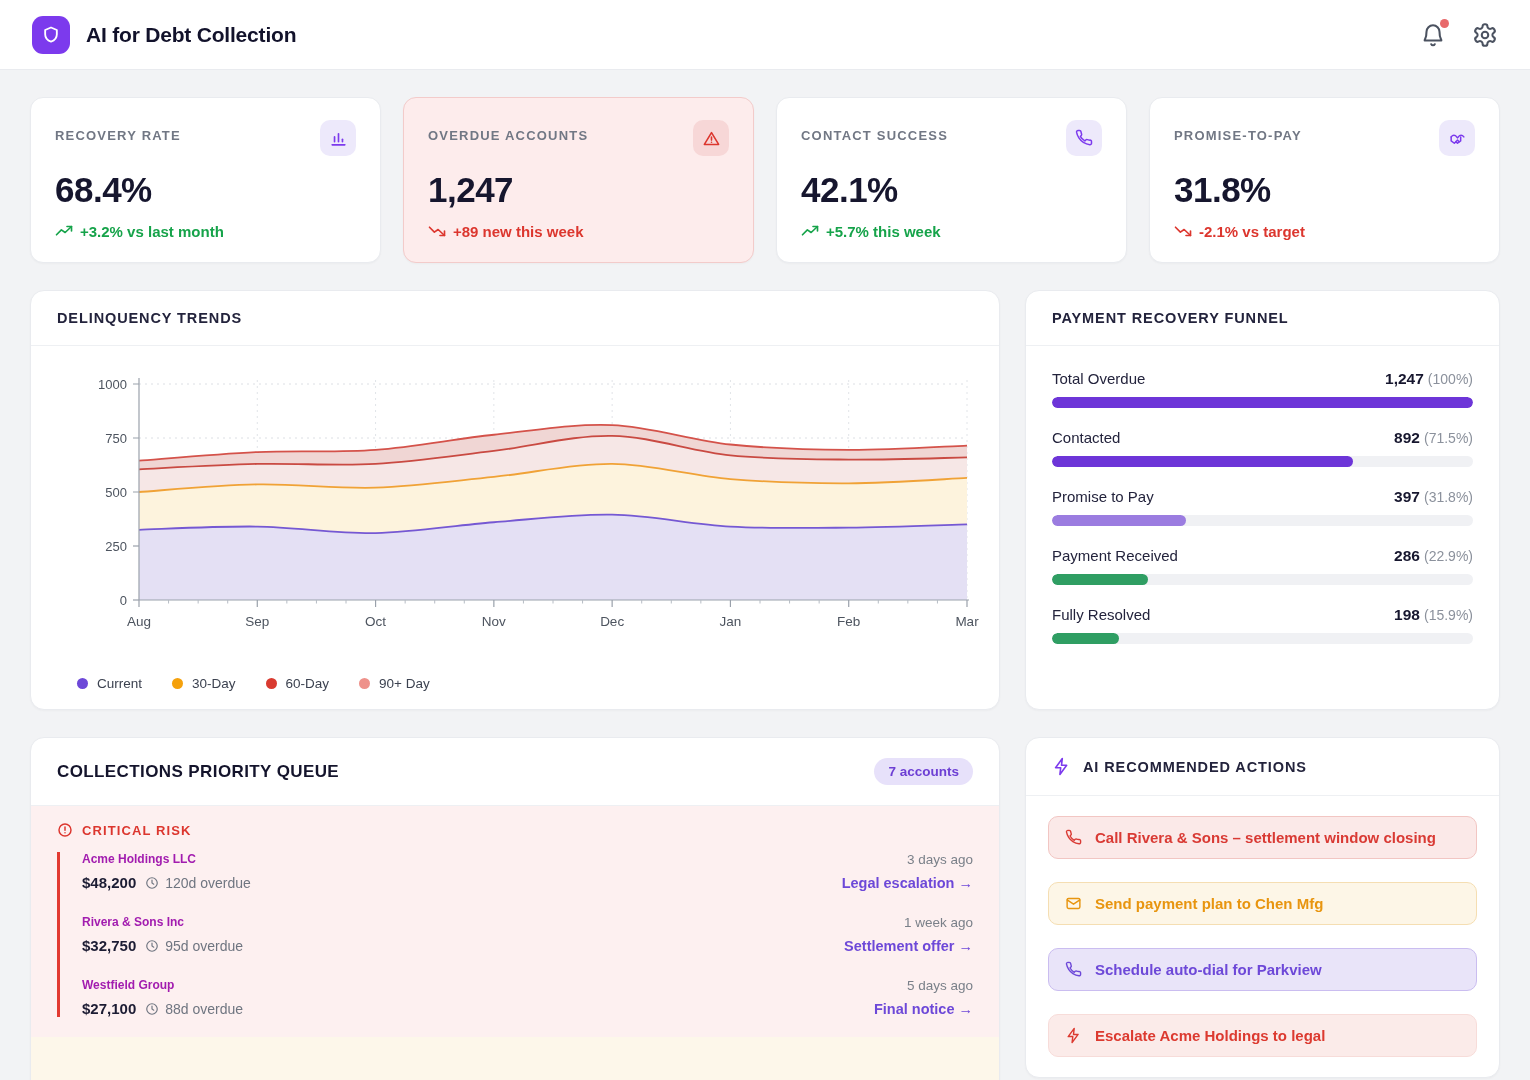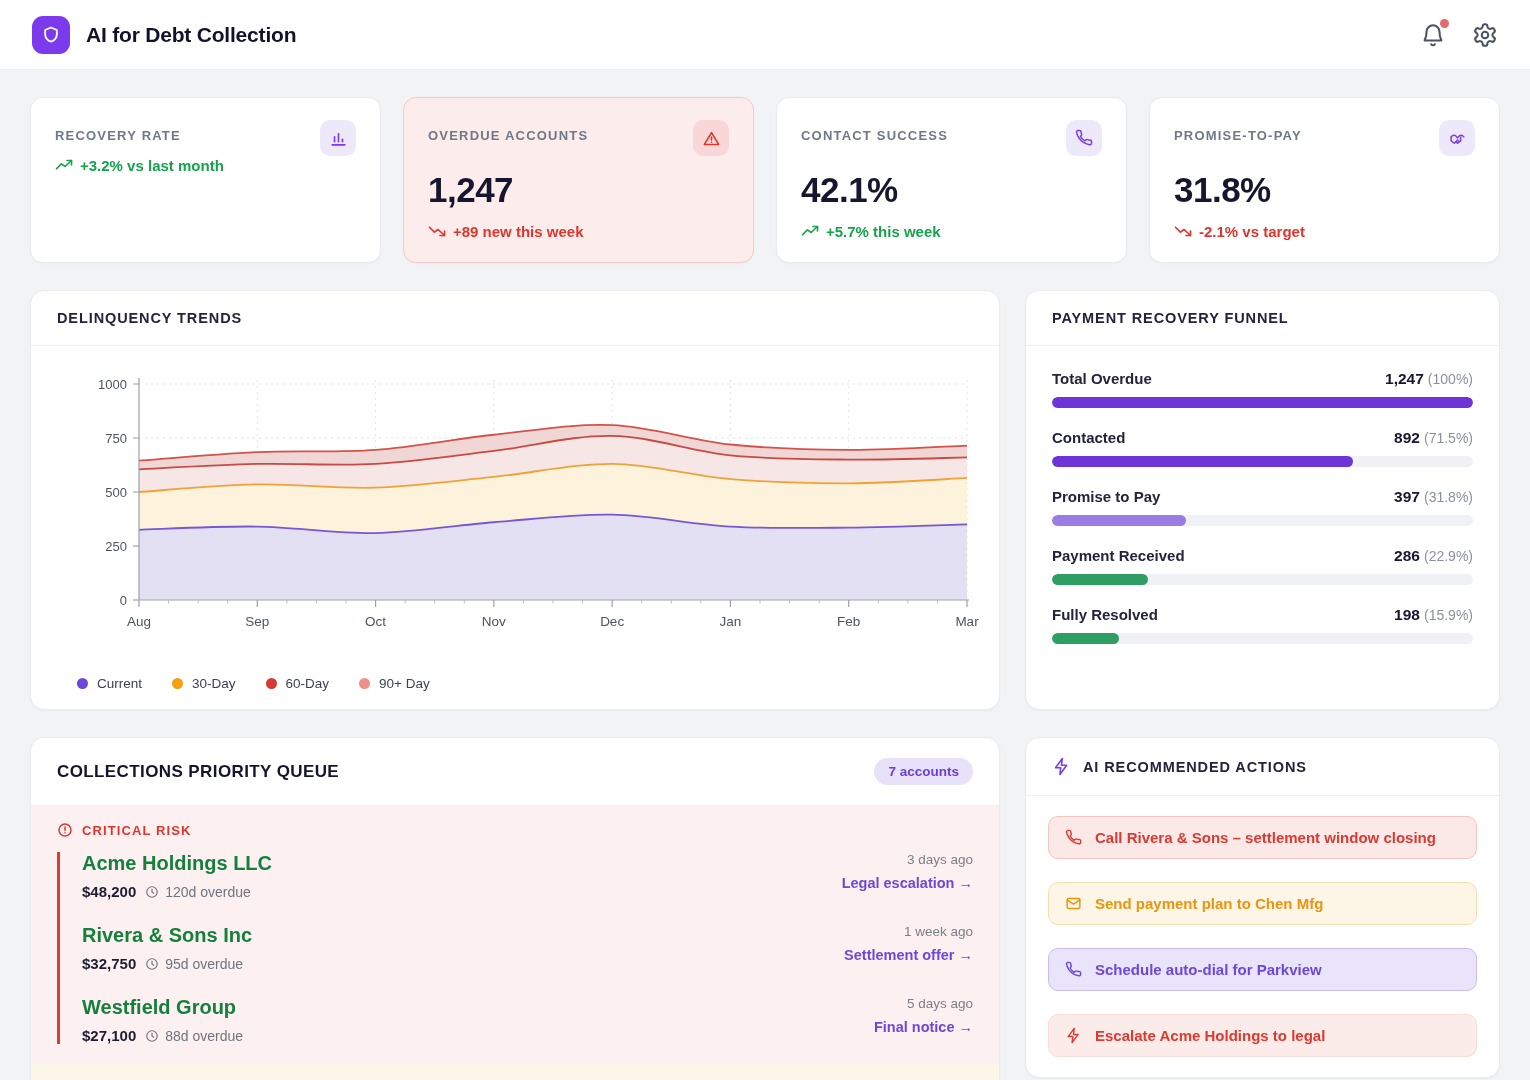--- a/index.html
+++ b/index.html
@@ -44,40 +44,40 @@
   
   .chart-wrap { padding:18px 10px 6px 12px; }
   .legend { display:flex; gap:30px; padding:10px 0 18px 46px; }
   .legend-item { display:flex; align-items:center; gap:9px; font-size:13.5px; color:#3c4250; }
   .legend-dot { width:11px; height:11px; border-radius:50%; }
 
   
   .funnel-body { padding:24px 26px 10px; }
   .f-row { margin-bottom:21px; }
   .f-top { display:flex; justify-content:space-between; align-items:baseline; margin-bottom:9px; }
-  .f-label { font-size:15px; font-weight:700; color:#23233c; }
+  .f-label { font-size:15px; font-weight:400; color:#23233c; }
   .f-val b { font-size:15.5px; font-weight:800; color:#16162e; }
   .f-val span { font-size:14px; color:#8b919c; margin-left:4px; }
   .f-track { height:11px; border-radius:6px; background:#f0f1f4; overflow:hidden; }
   .f-fill { height:100%; border-radius:6px; }
 
   
   .queue-head { padding:20px 26px; border-bottom:1px solid #eef0f3; display:flex; align-items:center; justify-content:space-between; }
   .queue-title { font-size:17px; font-weight:800; letter-spacing:0.4px; color:#14142c; }
   .queue-badge { background:#e7e1fa; color:#6d3fd4; font-size:13.5px; font-weight:700;
                  padding:6px 14px; border-radius:999px; }
   .risk-section { padding:16px 26px 20px; }
   .risk-section.critical { background:#fdf0f0; }
   .risk-section.high { background:#fdf7ea; padding-bottom:40px; }
   .risk-label { display:flex; align-items:center; gap:9px; font-size:13px; font-weight:700;
                 letter-spacing:1.1px; margin-bottom:14px; }
   .risk-section.critical .risk-label { color:#dc362e; }
   .risk-items { border-left:3px solid #e23a31; padding-left:22px; display:flex; flex-direction:column; gap:24px; }
   .q-item { display:flex; justify-content:space-between; align-items:flex-start; }
-  .q-name { font-size:20px; font-weight:700; color:#15803d; margin-bottom:8px; }
+  .q-name { font-size:12px; font-weight:700; color:#a21caf; margin-bottom:8px; }
   .q-meta { display:flex; align-items:flex-end; gap:9px; }
   .q-amount { font-size:15px; font-weight:700; color:#1c1c33; }
   .q-overdue { display:flex; align-items:center; gap:6px; font-size:14px; color:#6f7580; }
   .q-right { text-align:right; }
   .q-time { font-size:13.5px; color:#7a8089; margin-bottom:8px; }
   .q-action { font-size:14.5px; font-weight:600; color:#6d48d8; cursor:pointer; }
 
   
   .actions-body { padding:20px 22px; display:flex; flex-direction:column; gap:23px; }
   .action { display:flex; align-items:center; gap:13px; padding:12px 16px; border-radius:10px;
@@ -131,20 +131,21 @@
         <div class="kpi-label">RECOVERY RATE</div>
         <div class="kpi-badge">
           <svg class="ic" width="19" height="19" viewBox="0 0 24 24" fill="none" stroke="currentColor" stroke-width="2.1" stroke-linecap="round">
               <path d="M7 16v-6"></path>
               <path d="M12 16V6"></path>
               <path d="M17 16v-3"></path>
               <path d="M4 20h16"></path>
             </svg>
         </div>
       </div>
+      <div class="kpi-value">68.4%</div>
       <div class="kpi-delta positive">
         <span>
           <svg class="ic" width="18" height="18" viewBox="0 0 24 24" fill="none" stroke="currentColor" stroke-width="2.2" stroke-linecap="round" stroke-linejoin="round">
               <polyline points="2 17 8.5 10.5 13.5 14 22 6"></polyline>
               <polyline points="16 6 22 6 22 12"></polyline>
             </svg>
         </span>
         <span>+3.2% vs last month</span>
       </div>
     </div>

